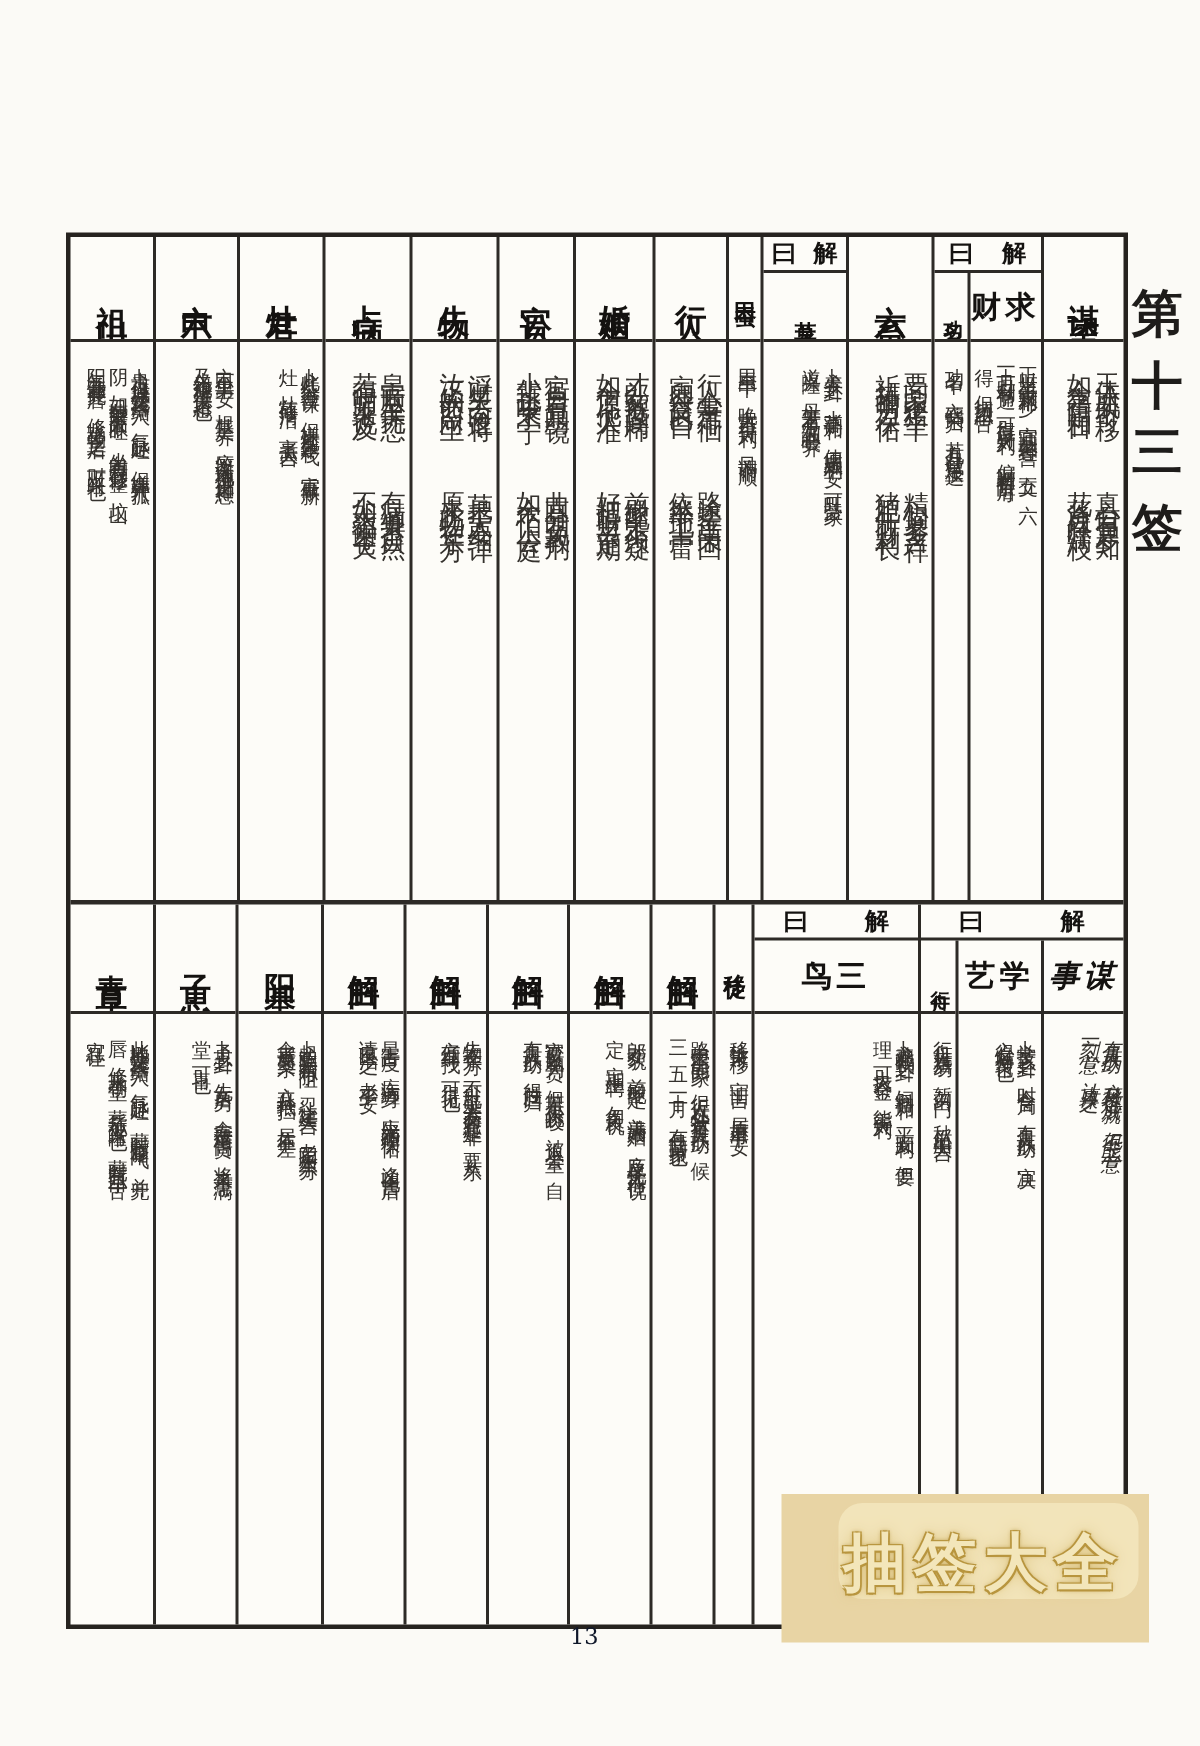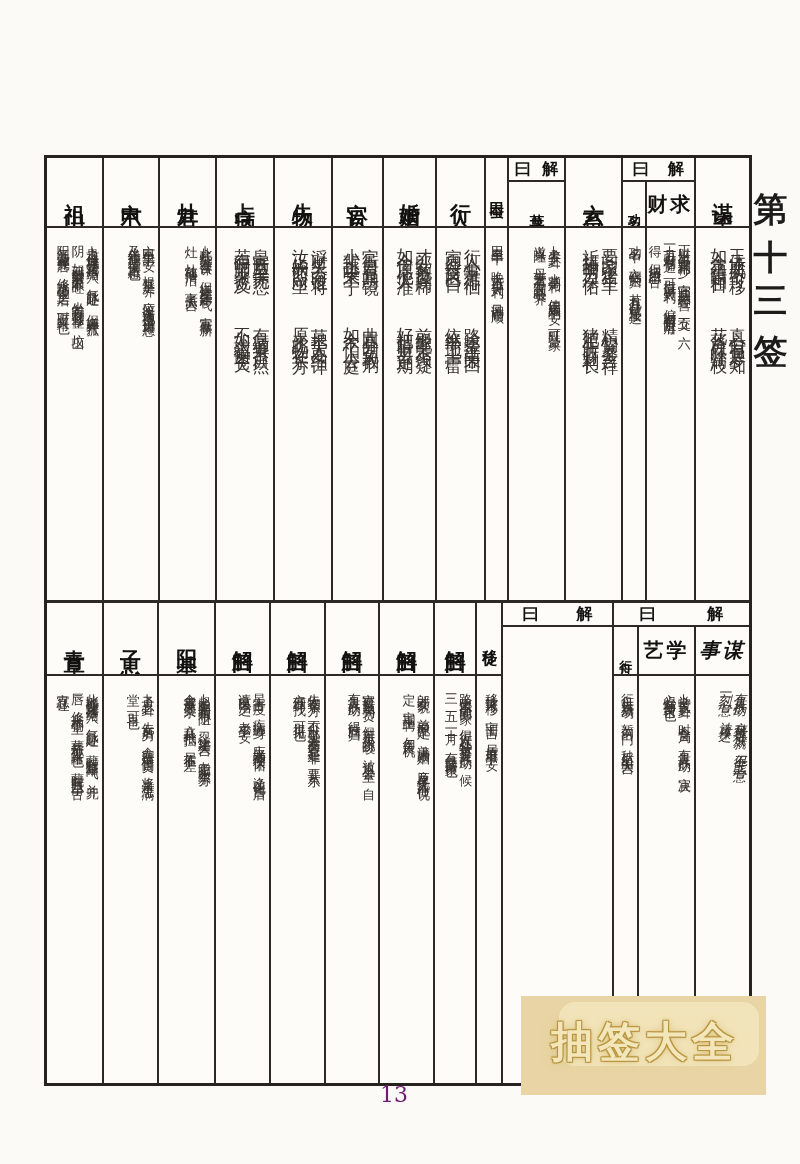--- a/index.html
+++ b/index.html
@@ -48,27 +48,27 @@
   .vline{line-height:1.05;margin:0 1px;}
   .poem .content{font-size:17px;letter-spacing:5px;}
   .small .content{font-size:13px;letter-spacing:2.5px;}
 
   
   #watermark{position:absolute;left:521px;top:996px;width:245px;height:99px;z-index:5;}
   #watermark .wm-bg{position:absolute;inset:0;background:#e8d4a4;}
   #watermark .wm-glow{position:absolute;left:38px;top:6px;width:200px;height:64px;
     border-radius:16px;background:#f2e4ba;}
   #watermark .wm-text{position:absolute;left:30px;top:18px;width:210px;
-    text-align:left;font-size:42px;font-weight:bold;letter-spacing:5px;
+    text-align:center;font-size:42px;font-weight:bold;letter-spacing:5px;
     color:#f3e6ba;
     text-shadow:1px 1px 0 #b8953e,-1px -1px 0 #b8953e,1px -1px 0 #b8953e,
       -1px 1px 0 #b8953e,0 0 3px #ad8c39,0 0 10px #dcc27c;}
 
   #page-number{position:absolute;left:380px;top:1082px;
-    font-family:"DejaVu Serif",serif;font-size:22px;color:#701a75;}
+    font-family:"DejaVu Serif",serif;font-size:15px;color:#0f172a;}
 </style>
 </head>
 <body>
 
 <div id="page">
 
   <div id="sign-title">第十三签</div>
 
   <div id="ftable">
     <div class="sec sec-top" id="sec-top">
@@ -250,20 +250,27 @@
           <div class="content">
             <div class="vline">移徒未可移　守旧吉　居原厝可平安</div>
           </div>
         </div>
         <div class="col" style="flex: 113 0 0px;">
           <div class="bar">
             <span>曰</span>
             <span>解</span>
           </div>
           <div class="subrow">
+            <div class="subcol small" style="flex: 57 0 0px;">
+              <div class="hdr hdr-h">鸟三</div>
+              <div class="content">
+                <div class="vline">卜养鸡鹅鸭之卦　饲料调和　平安顺利　但要</div>
+                <div class="vline">理　可大投资金　能得大利</div>
+              </div>
+            </div>
           </div>
         </div>
         <div class="col" style="flex: 141 0 0px;">
           <div class="bar">
             <span>曰</span>
             <span>解</span>
           </div>
           <div class="subrow">
             <div class="subcol small" style="flex: 25 0 0px;">
               <div class="hdr hdr-v xs">行舟</div>

